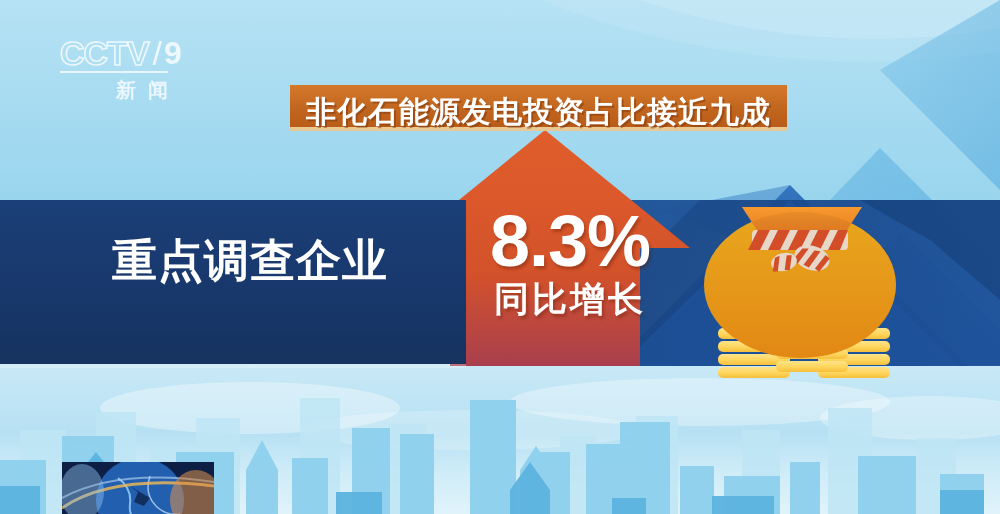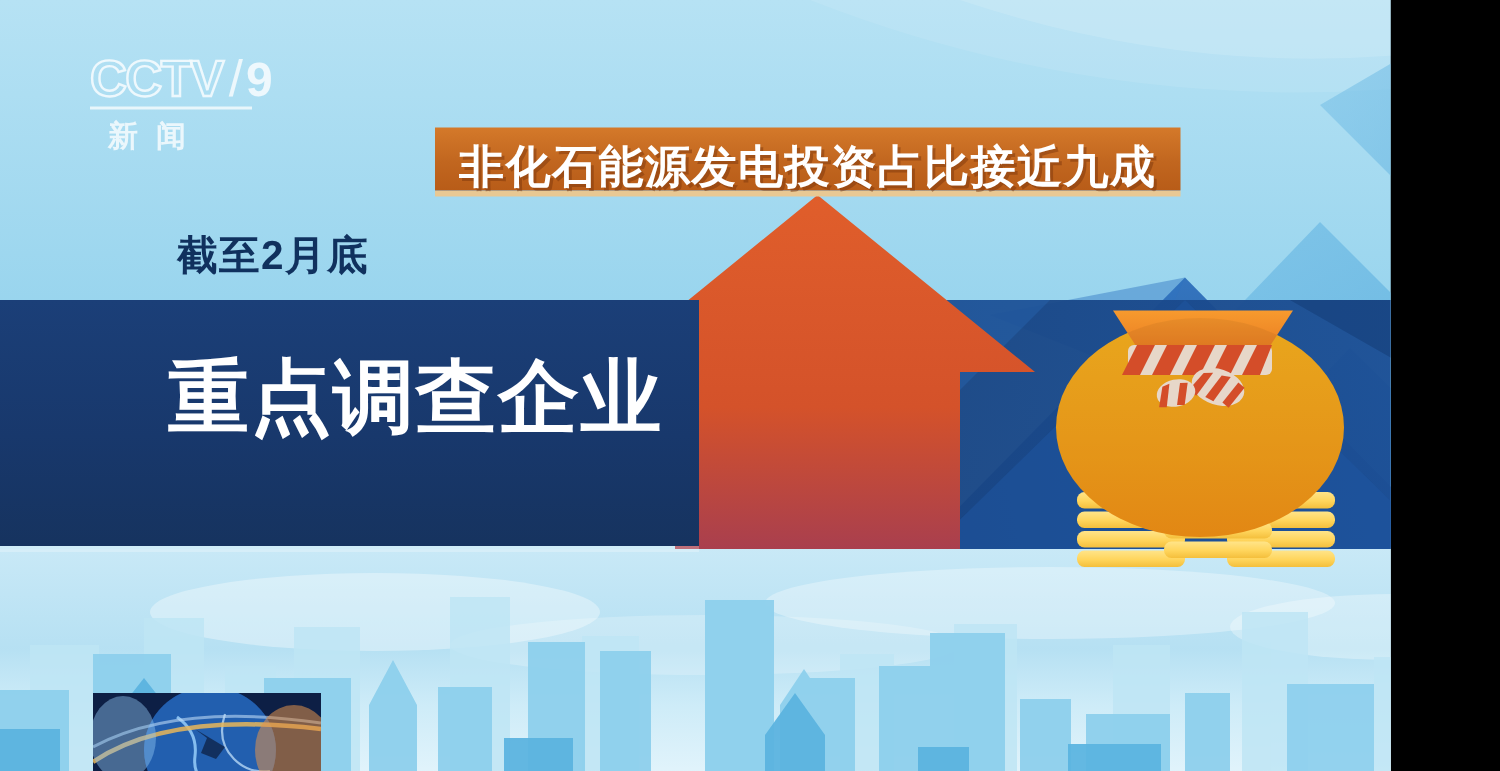--- a/index.html
+++ b/index.html
@@ -1,18 +1,18 @@
 <!DOCTYPE html>
 <html><head>
 <meta charset="utf-8">
 <style>
   html,body{margin:0;padding:0;background:#000;}
   *{box-sizing:border-box;}
   #stage{
-    position:relative;width:927px;height:514px;overflow:hidden;
+    position:relative;width:1000px;height:514px;overflow:hidden;
     font-family:"Liberation Sans","DejaVu Sans",sans-serif;
     background:linear-gradient(180deg,#b3e0f2 0%,#9fd8ef 28%,#92d2ec 48%,#a7dcf1 62%,#cfeef8 78%,#dff4fb 100%);
   }
 
   
   .bgsvg{position:absolute;inset:0;width:1000px;height:514px;}
 
   
   #logo{position:absolute;left:60px;top:36px;width:160px;height:70px;opacity:.85;}
   #logo .row1{display:flex;align-items:center;gap:0px;}
@@ -26,21 +26,21 @@
     margin:0 2px 0 4px;line-height:1;
   }
   #logo .num{
     font-size:32px;font-weight:700;color:rgba(255,255,255,.92);
     line-height:1;letter-spacing:0px;
   }
   #logo .underline{
     height:2px;background:rgba(255,255,255,.85);width:108px;margin-top:1px;
   }
   #logo .sub{
-    margin-top:4px;text-align:left;width:120px;
+    margin-top:4px;text-align:right;width:120px;
     font-size:20px;letter-spacing:12px;color:rgba(255,255,255,.9);
     font-weight:700;text-indent:12px;
   }
 
   
   #headline{
     position:absolute;left:290px;top:85px;height:42px;
     padding:0 16px;display:flex;align-items:flex-end;
     background:linear-gradient(180deg,#d4792a 0%,#c1661f 55%,#b85c18 100%);
     box-shadow:0 4px 0 0 #e8c893;
@@ -66,21 +66,21 @@
     position:absolute;left:118px;top:152px;
     font-size:27px;font-weight:700;color:#10315e;letter-spacing:1px;
     white-space:nowrap;
   }
 
   
   #mainlines{
     position:absolute;left:112px;top:234px;width:360px;
   }
   #mainlines .ln{
-    font-size:54px;font-weight:700;color:#ffffff;line-height:1.18;
+    font-size:45px;font-weight:700;color:#ffffff;line-height:1.18;
     letter-spacing:1px;white-space:nowrap;
   }
   #pct{
     position:absolute;left:462px;top:208px;width:216px;text-align:center;
     pointer-events:none;
   }
   #pct .big{
     font-size:72px;font-weight:700;color:#fff;line-height:.92;letter-spacing:-1px;
     text-shadow:2px 3px 3px rgba(90,25,0,.35);
   }
@@ -292,21 +292,24 @@
       <span class="num">9</span>
     </div>
     <div class="underline"></div>
     <div class="sub">新闻</div>
   </div>
 
   <div id="headline">
     <span class="txt">非化石能源发电投资占比接近九成</span>
   </div>
 
-  <div id="dateline">截至2月底</div>
 
   <div id="navyband"></div>
   <div id="mainlines">
     <div class="ln">重点调查企业</div>
   </div>
 
+  <div id="pct">
+    <div class="big">8.3%</div>
+    <div class="sub">同比增长</div>
+  </div>
 
 </div>
 
 </body></html>

